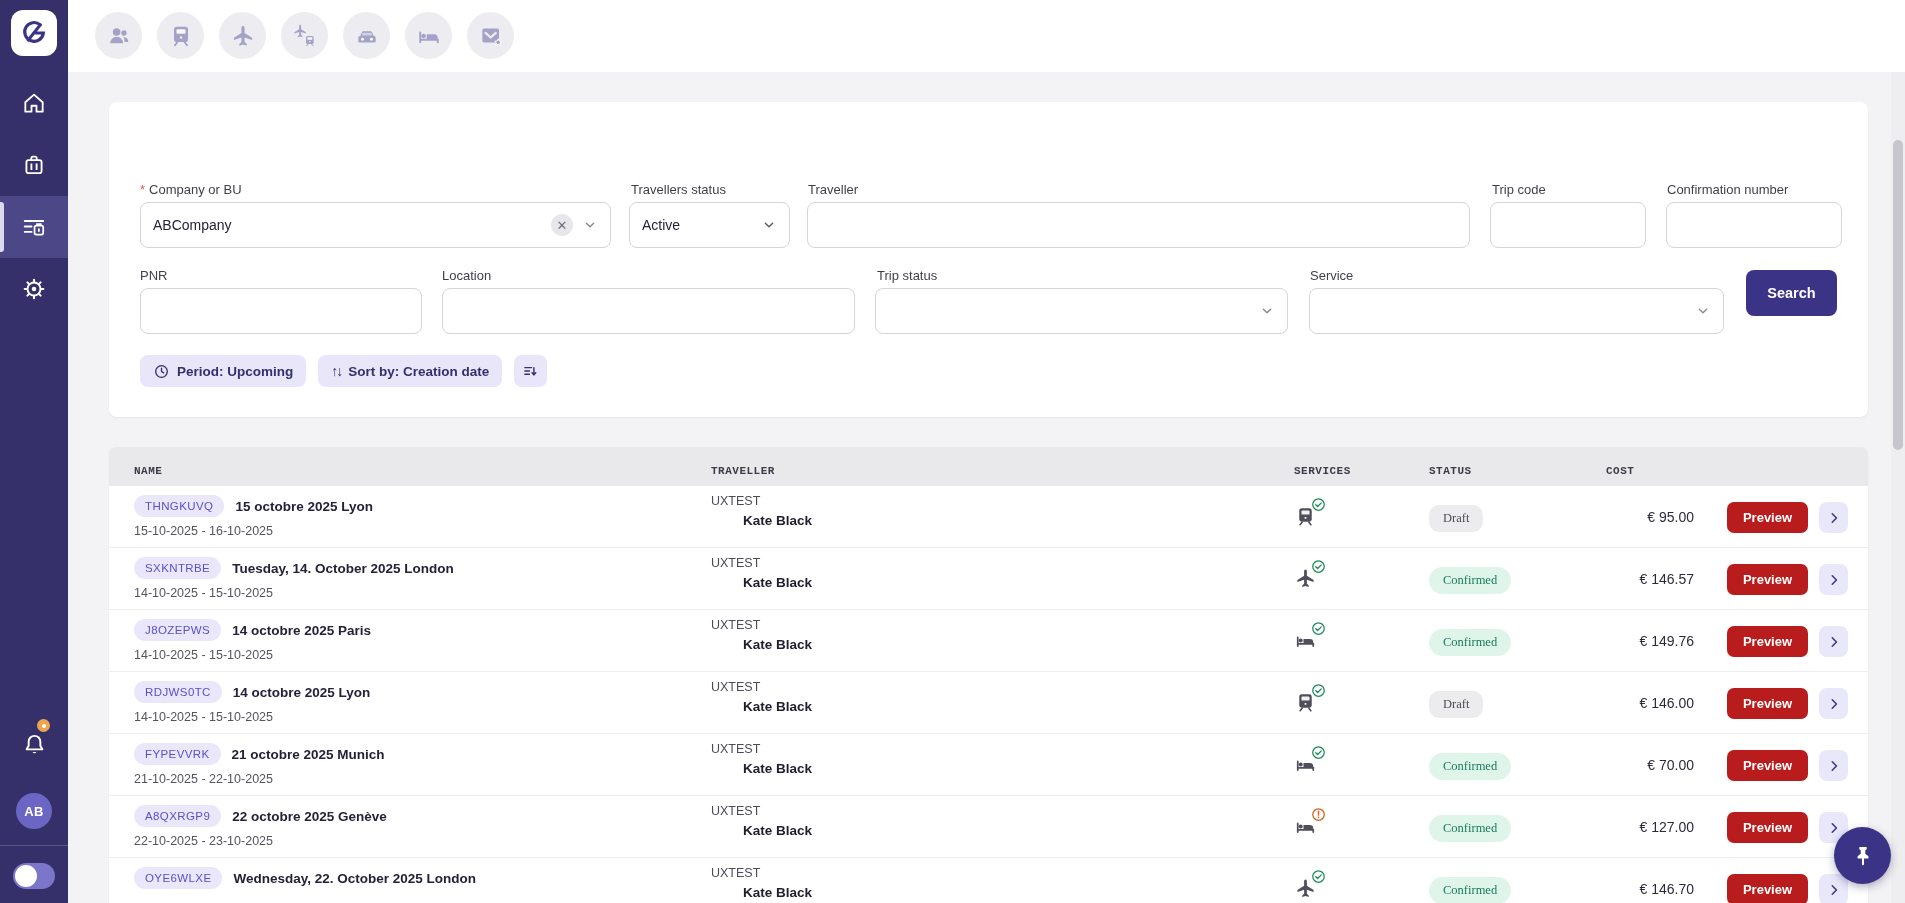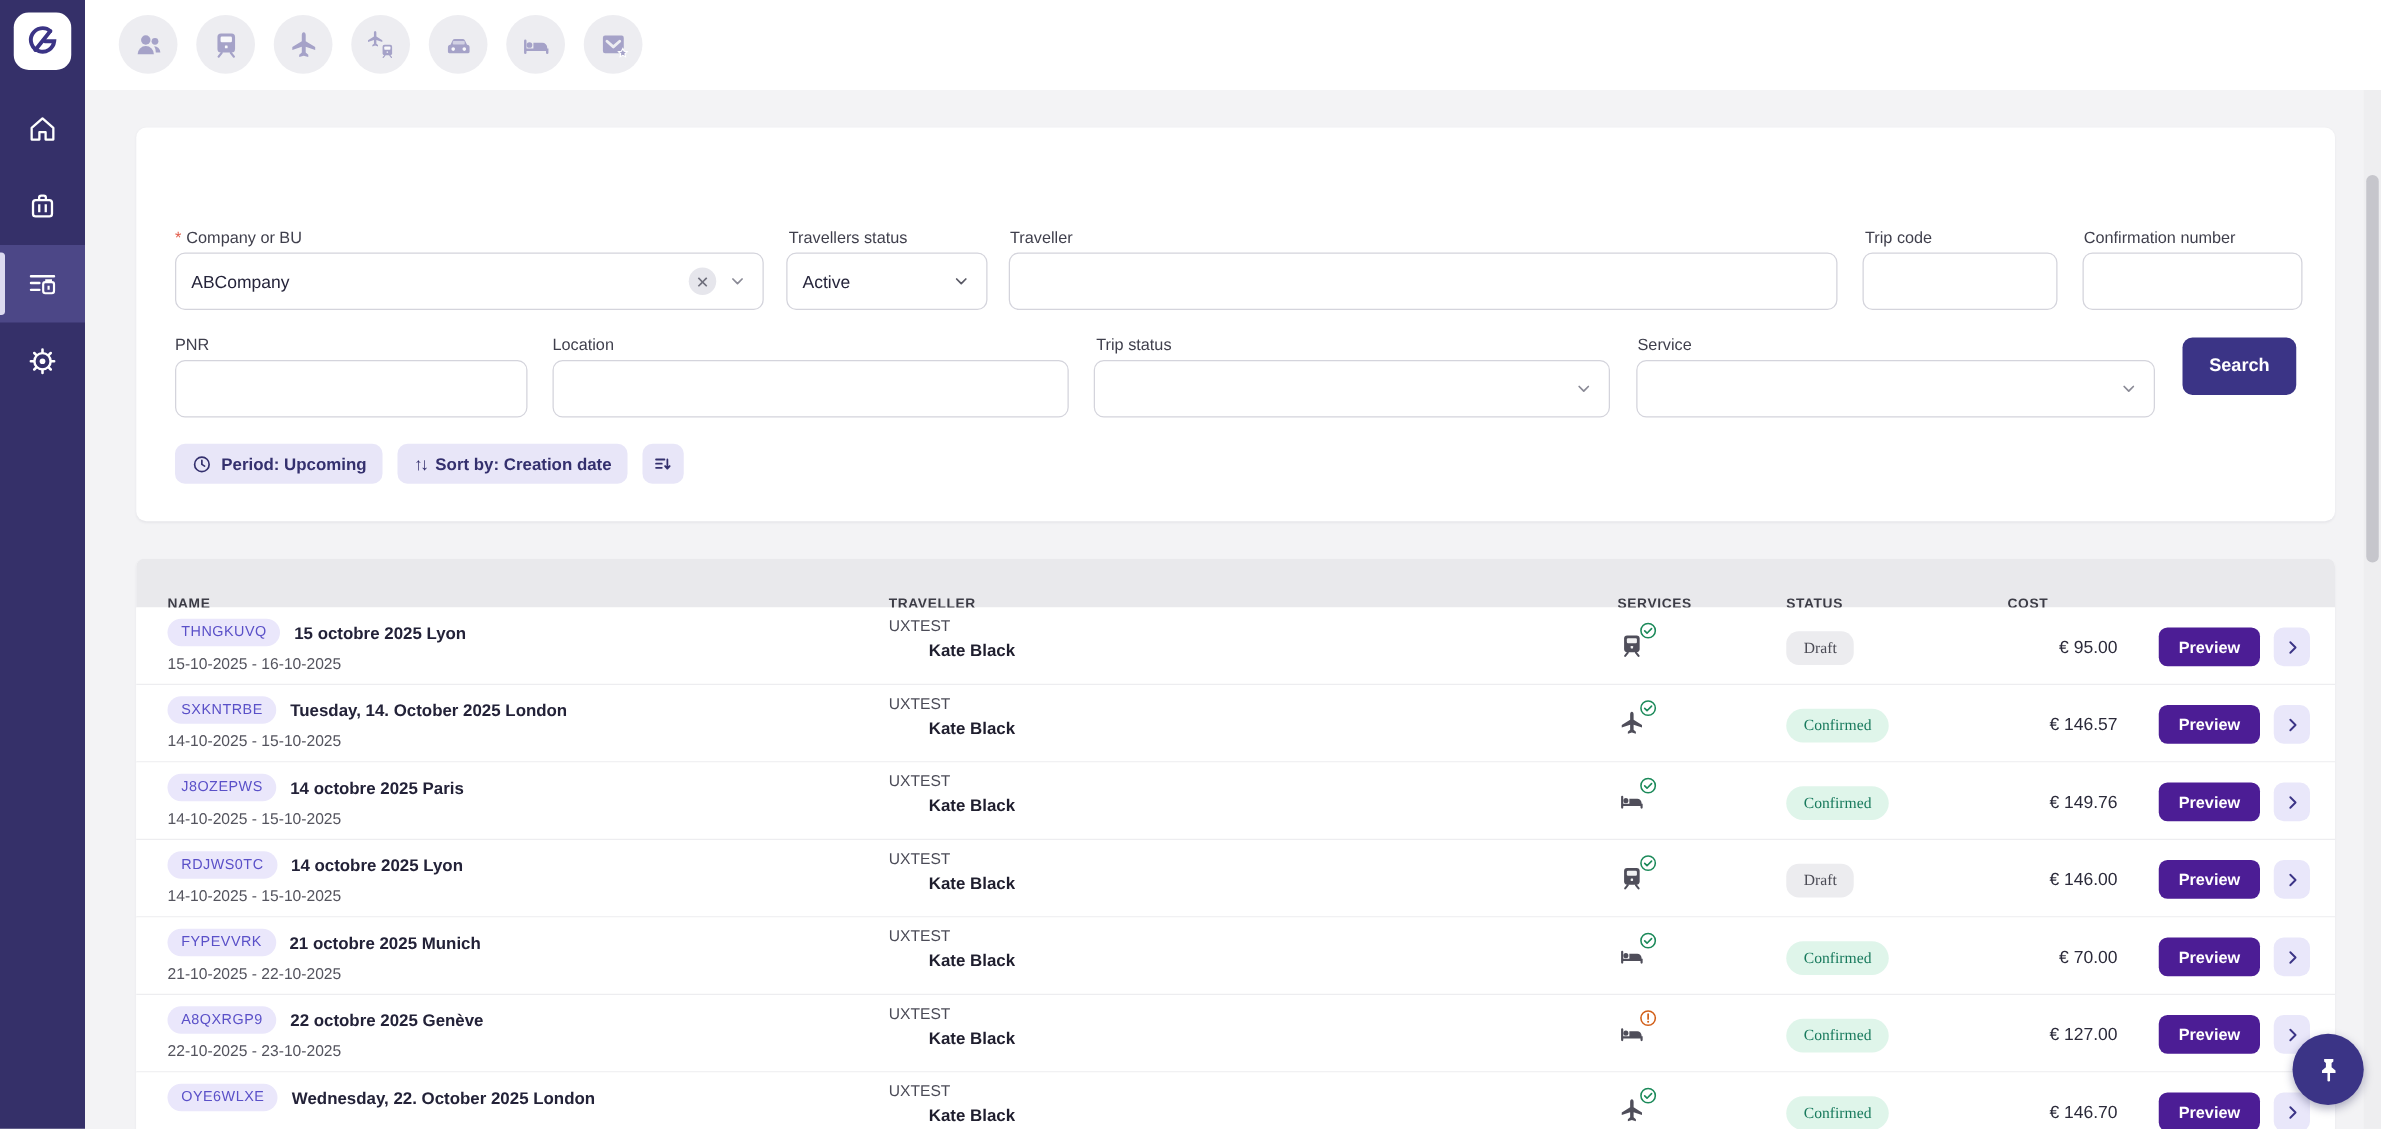--- a/index.html
+++ b/index.html
@@ -57,42 +57,42 @@
   .chip { height:32px; background:#e8e6f8; color:#34306e; border:none; border-radius:8px; display:flex; align-items:center;
     gap:7px; padding:0 13px; font-size:13.5px; font-weight:bold; cursor:pointer; font-family:inherit; }
   .chip svg { width:17px; height:17px; color:#34306e; }
   .chip .arrows { font-size:14px; font-weight:bold; letter-spacing:-2px; }
   .chip.square { width:33px; padding:0; justify-content:center; }
 
   
   .table { position:absolute; left:109px; top:447px; width:1759px; background:#fff; border-radius:6px 6px 0 0;
     box-shadow:0 1px 2px rgba(40,40,70,.05); }
   .thead { height:39px; background:#e9e9ec; border-radius:6px 6px 0 0; position:relative; }
-  .th { position:absolute; top:16px; height:39px; display:flex; align-items:center; font-size:11px; font-weight:bold;
-    color:#3c3c46; letter-spacing:.5px; }
+  .th { position:absolute; top:4px; height:39px; display:flex; align-items:center; font-size:11px; font-weight:bold;
+    color:#3c3c46; letter-spacing:.5px;font-family:Liberation Mono, monospace; }
   .trow { position:relative; height:62px; border-bottom:1px solid #ededf0; background:#fff; }
   .code-pill { display:inline-block; background:#eae7fb; color:#5a50c8; font-size:11.5px; letter-spacing:.4px;
     padding:5px 11px; border-radius:12px; cursor:pointer; }
   .row-title { font-size:13.5px; font-weight:bold; color:#232238; margin-left:11px; }
   .row-line1 { position:absolute; left:25px; top:9px; display:flex; align-items:center; }
   .row-dates { position:absolute; left:25px; top:38px; font-size:12.5px; color:#54545e; }
   .col-trav { position:absolute; left:602px; top:8px; }
   .trav-co { font-size:12.5px; color:#4b4b57; }
   .trav-name { font-size:13.5px; font-weight:bold; color:#1f1e2e; margin-top:5px;padding-left:32px; }
   .col-svc { position:absolute; left:1185px; top:19px; width:24px; height:24px; }
   .svc-icon { width:23px; height:23px; color:#4f4e5a; }
   .svc-badge { position:absolute; top:-8px; right:-8px; width:15px; height:15px; background:#fff; border-radius:50%; }
   .svc-badge.ok { color:#1c8a5a; }
   .svc-badge.alert { color:#d2601a; }
   .svc-badge svg { width:15px; height:15px; display:block; }
   .status-pill { position:absolute; left:1320px; top:19px; font-size:12.5px; padding:6px 14px;font-family:Liberation Serif, serif; }
   .status-pill.draft { background:#ececef; color:#4b4b55; border-radius:10px; }
   .status-pill.confirmed { background:#dff5ea; color:#187a5d; border-radius:16px; }
   .col-cost { position:absolute; left:1400px; top:23px; width:185px; text-align:right; font-size:14px; color:#2b2a3a; }
-  .preview-btn { position:absolute; left:1618px; top:16px; width:81px; height:31px; background:#4c1d95; color:#fff;
+  .preview-btn { position:absolute; left:1618px; top:16px; width:81px; height:31px; background:#b91c1c; color:#fff;
     border:none; border-radius:7px; font-size:13px; font-weight:bold; cursor:pointer; font-family:inherit; }
   .chev-btn { position:absolute; left:1710px; top:16px; width:29px; height:31px; background:#e9e7fa; border:none;
     border-radius:8px; cursor:pointer; display:flex; align-items:center; justify-content:center; }
   .chev-btn svg { width:14px; height:14px; color:#3b3486; }
 
   
   .fab { position:absolute; left:1834px; top:827px; width:57px; height:57px; border-radius:50%; background:#3b3486;
     border:none; cursor:pointer; z-index:40; box-shadow:0 3px 8px rgba(30,28,80,.35);
     display:flex; align-items:center; justify-content:center; }
   .fab svg { width:26px; height:26px; color:#fff; }
@@ -218,20 +218,33 @@
         <svg>
           <use href="#sym-trips"></use>
         </svg>
       </div>
       <div class="side-item">
         <svg>
           <use href="#sym-gear"></use>
         </svg>
       </div>
     </div>
+  <div class="side-bottom">
+    <div class="bell-wrap">
+      <svg class="bell">
+          <use href="#sym-bell"></use>
+        </svg>
+      <span class="bell-badge"></span>
+    </div>
+    <div class="avatar">AB</div>
+    <div class="side-divider"></div>
+    <div class="toggle">
+      <span class="knob"></span>
+    </div>
+  </div>
 </nav>
 
 <header class="topbar">
   <div class="tool-icons">
       <button class="tool-btn">
         <svg>
           <use href="#sym-people"></use>
         </svg>
       </button>
       <button class="tool-btn">

